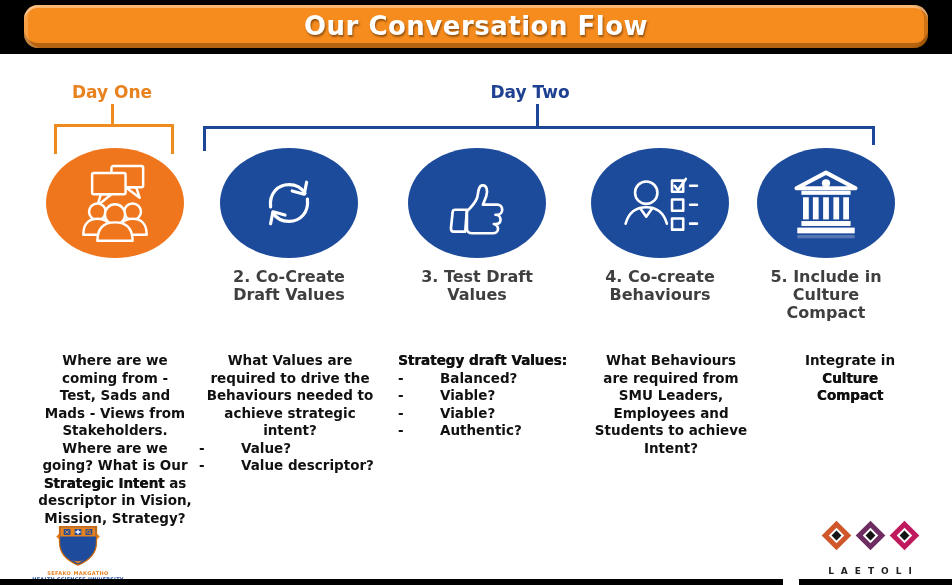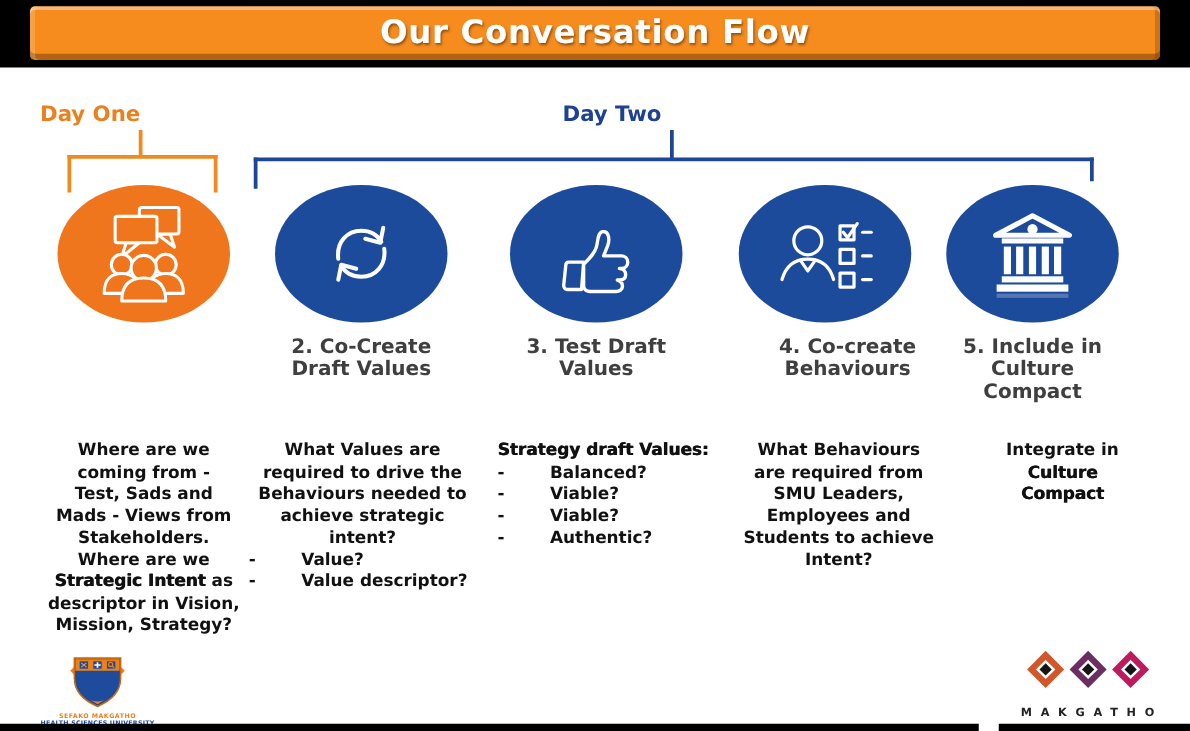--- a/index.html
+++ b/index.html
@@ -3,47 +3,47 @@
 <meta charset="utf-8">
 <style>
   html,body{margin:0;padding:0;background:#fff;}
   body{width:952px;height:585px;position:relative;overflow:hidden;
        font-family:"DejaVu Sans","Liberation Sans",sans-serif;}
   .slide{position:absolute;inset:0;background:#fff;}
 
   
   .header{position:absolute;top:0;left:0;width:952px;height:54px;background:#000;}
   .title-bar{position:absolute;left:24px;top:5px;width:904px;height:43px;
-    background:#F68C1E;border-radius:4px;
+    background:#F68C1E;border-radius:14px;
     box-shadow:inset 0 3px 0 rgba(255,255,255,.38),
                inset 4px 0 0 rgba(255,255,255,.18),
                inset 0 -5px 0 rgba(100,50,0,.45),
                inset -4px 0 0 rgba(100,50,0,.28);}
   .title-text{position:absolute;left:0;top:0;width:100%;text-align:center;
     line-height:43px;font-size:26px;font-weight:bold;color:#fff;letter-spacing:.5px;
     text-shadow:1px 2px 2px rgba(70,35,0,.55);}
 
   
-  .day-label{position:absolute;font-weight:bold;font-size:17px;text-align:left;width:160px;}
+  .day-label{position:absolute;font-weight:bold;font-size:17px;text-align:center;width:160px;}
   .day-one-label{left:32px;top:82px;color:#E8811E;}
   .day-two-label{left:450px;top:82px;color:#1E4191;}
   .br{position:absolute;}
   .br.o{background:#EE8A1E;} .br.b{background:#1D4796;}
 
   
   .circle{position:absolute;top:148px;width:138px;height:110px;border-radius:50%;
     display:flex;align-items:center;justify-content:center;}
   .c-orange{background:#F0761E;} .c-blue{background:#1D4B9B;}
   .c1{left:46px;} .c2{left:220px;} .c3{left:408px;} .c4{left:591px;} .c5{left:757px;}
 
   
   .heading{position:absolute;top:268px;text-align:center;color:#3F3F3F;
     font-weight:bold;font-size:16px;line-height:18px;}
   .h1{left:25px;width:180px;} .h2{left:199px;width:180px;} .h3{left:387px;width:180px;}
-  .h4{left:588px;width:180px;} .h5{left:736px;width:180px;}
+  .h4{left:570px;width:180px;} .h5{left:736px;width:180px;}
 
   
   .body{position:absolute;top:352px;font-size:13.5px;line-height:17.5px;
     color:#111;font-weight:bold;}
   .b1{left:25px;width:180px;text-align:center;}
   .b2{left:197px;width:186px;text-align:center;}
   .b3{left:398px;width:190px;text-align:left;}
   .b4{left:582px;width:178px;text-align:center;}
   .b5{left:780px;width:140px;text-align:center;}
   .em{text-shadow:.5px 0 0 currentColor;}
@@ -182,20 +182,21 @@
     <div>Compact</div>
   </div>
 
   <div class="body b1">
     <div>Where are we</div>
     <div>coming from -</div>
     <div>Test, Sads and</div>
     <div>Mads - Views from</div>
     <div>Stakeholders.</div>
     <div>Where are we</div>
+    <div>going? What is Our</div>
     <div><span class="em">Strategic Intent</span><span> as</span></div>
     <div>descriptor in Vision,</div>
     <div>Mission, Strategy?</div>
   </div>
 
   <div class="body b2">
     <div>What Values are</div>
     <div>required to drive the</div>
     <div>Behaviours needed to</div>
     <div>achieve strategic</div>
@@ -263,20 +264,20 @@
     <div class="smu-line1">SEFAKO MAKGATHO</div>
     <div class="smu-line2">HEALTH SCIENCES UNIVERSITY</div>
   </div>
 
   <div class="laetoli">
     <div class="diamond-row">
       <span class="diamond d1"></span>
       <span class="diamond d2"></span>
       <span class="diamond d3"></span>
     </div>
-    <div class="laetoli-name">MAKGATHO</div>
+    <div class="laetoli-name">LAETOLI</div>
     <div class="laetoli-tagline">ENABLING SUSTAINABLE TRANSFORMATION</div>
   </div>
 
   <div class="bbar bbar-left"></div>
   <div class="bbar bbar-right"></div>
 
 </div>
 
 </body></html>

